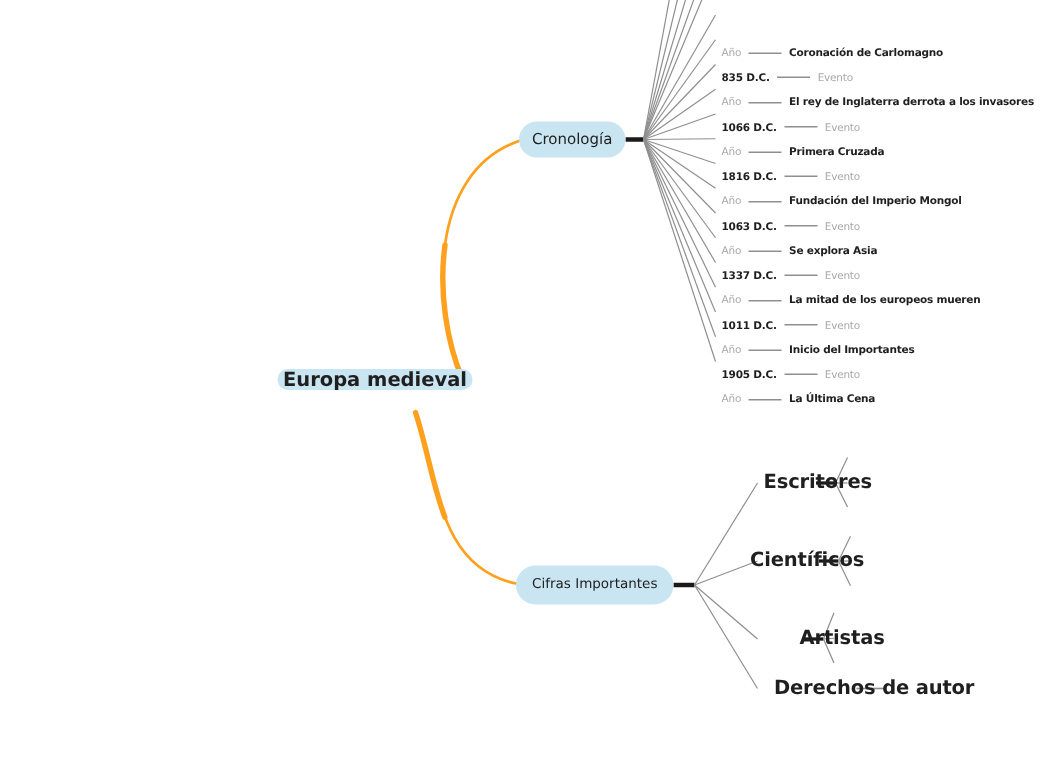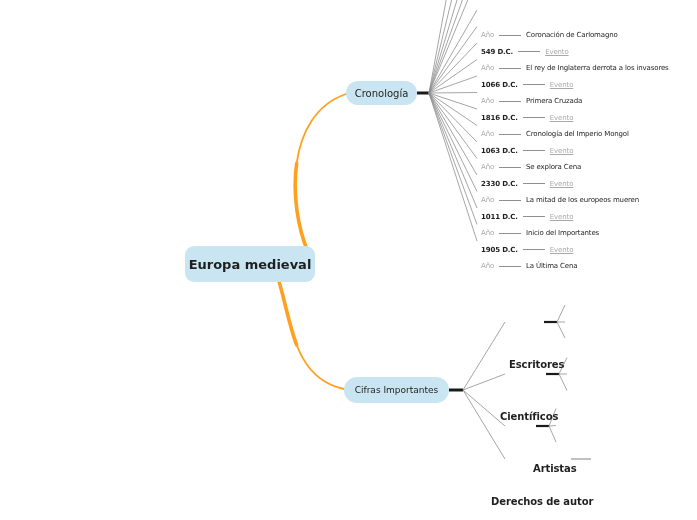--- a/index.html
+++ b/index.html
@@ -19,38 +19,38 @@
   .wire{stroke:var(--line-gray);stroke-width:0.8;fill:none;}
   .stub{stroke:var(--stub-dark);stroke-width:3;fill:none;}
   .stub-sm{stroke:var(--stub-dark);stroke-width:2.2;fill:none;}
   .gray-conn{stroke:var(--line-gray);stroke-width:1.1;fill:none;}
   .branch-curve{stroke:var(--branch-orange);fill:none;stroke-linecap:round;}
   .pill{
     position:absolute;background:var(--node-fill);border-radius:14px;
     display:flex;align-items:center;justify-content:center;
     color:var(--text-dark);box-sizing:border-box;
   }
-  .pill.root{left:185px;top:246px;width:130px;height:36px;font-size:13px;font-weight:700;border-radius:9px;text-align:center;}
+  .pill.root{left:185px;top:246px;width:130px;height:14px;font-size:13px;font-weight:700;border-radius:9px;text-align:center;}
   .pill.b1{left:346px;top:81px;width:71px;height:24px;font-size:10px;}
   .pill.b2{left:344px;top:377px;width:105px;height:26px;font-size:9px;}
   .timeline{position:absolute;left:481px;top:1.75px;margin-top:25px;}
   .tl-row{height:16.5px;display:flex;align-items:center;gap:5px;font-size:7px;letter-spacing:-0.15px;white-space:nowrap;}
   .tl-row .connector{width:22px;height:1px;background:var(--line-gray);flex:none;}
   .tl-row.muted-left .l{color:var(--text-muted);font-weight:400;}
-  .tl-row.muted-left .r{color:var(--text-dark);font-weight:400;}
+  .tl-row.muted-left .r{color:var(--text-dark);font-weight:700;}
   .tl-row.muted-right .l{color:var(--text-dark);font-weight:700;}
-  .tl-row.muted-right .r{color:var(--text-muted);font-weight:400;text-decoration:underline;}
+  .tl-row.muted-right .r{color:var(--text-muted);font-weight:400;}
   .grp-label{
-    position:absolute;font-size:10px;font-weight:700;color:var(--text-dark);
-    white-space:nowrap;letter-spacing:-0.1px;transform:translateY(-50%);margin-top:42px;
+    position:absolute;font-size:13px;font-weight:700;color:var(--text-dark);
+    white-space:nowrap;letter-spacing:-0.1px;transform:translateY(-50%);
   }
   .grp-label.g0{left:509px;top:322px;}
   .grp-label.g1{left:500px;top:374px;}
   .grp-label.g2{left:533px;top:426px;}
-  .grp-label.g3{left:491px;top:459px;}
+  .grp-label.g3{left:516px;top:459px;}
   .children{position:absolute;}
   .children.c0{left:568px;top:296.75px;}
   .children.c1{left:570px;top:349.25px;}
   .children.c2{left:559px;top:400.25px;}
   .children.c3{left:595px;top:450.75px;}
   .child-row{height:16.5px;display:flex;align-items:center;font-size:7px;color:var(--text-muted);white-space:nowrap;}
 </style>
 </head>
 <body>
 
@@ -137,21 +137,21 @@
   </div>
 
   <div class="timeline">
 
   <div class="tl-row muted-left">
         <span class="l">Año</span>
         <span class="connector"></span>
         <span class="r">Coronación de Carlomagno</span>
       </div>
       <div class="tl-row muted-right">
-        <span class="l">549 D.C.</span>
+        <span class="l">835 D.C.</span>
         <span class="connector"></span>
         <span class="r">Evento</span>
       </div>
       <div class="tl-row muted-left">
         <span class="l">Año</span>
         <span class="connector"></span>
         <span class="r">El rey de Inglaterra derrota a los invasores</span>
       </div>
       <div class="tl-row muted-right">
         <span class="l">1066 D.C.</span>
@@ -164,34 +164,34 @@
         <span class="r">Primera Cruzada</span>
       </div>
       <div class="tl-row muted-right">
         <span class="l">1816 D.C.</span>
         <span class="connector"></span>
         <span class="r">Evento</span>
       </div>
       <div class="tl-row muted-left">
         <span class="l">Año</span>
         <span class="connector"></span>
-        <span class="r">Cronología del Imperio Mongol</span>
+        <span class="r">Fundación del Imperio Mongol</span>
       </div>
       <div class="tl-row muted-right">
         <span class="l">1063 D.C.</span>
         <span class="connector"></span>
         <span class="r">Evento</span>
       </div>
       <div class="tl-row muted-left">
         <span class="l">Año</span>
         <span class="connector"></span>
-        <span class="r">Se explora Cena</span>
-      </div>
-      <div class="tl-row muted-right">
-        <span class="l">2330 D.C.</span>
+        <span class="r">Se explora Asia</span>
+      </div>
+      <div class="tl-row muted-right">
+        <span class="l">1337 D.C.</span>
         <span class="connector"></span>
         <span class="r">Evento</span>
       </div>
       <div class="tl-row muted-left">
         <span class="l">Año</span>
         <span class="connector"></span>
         <span class="r">La mitad de los europeos mueren</span>
       </div>
       <div class="tl-row muted-right">
         <span class="l">1011 D.C.</span>

